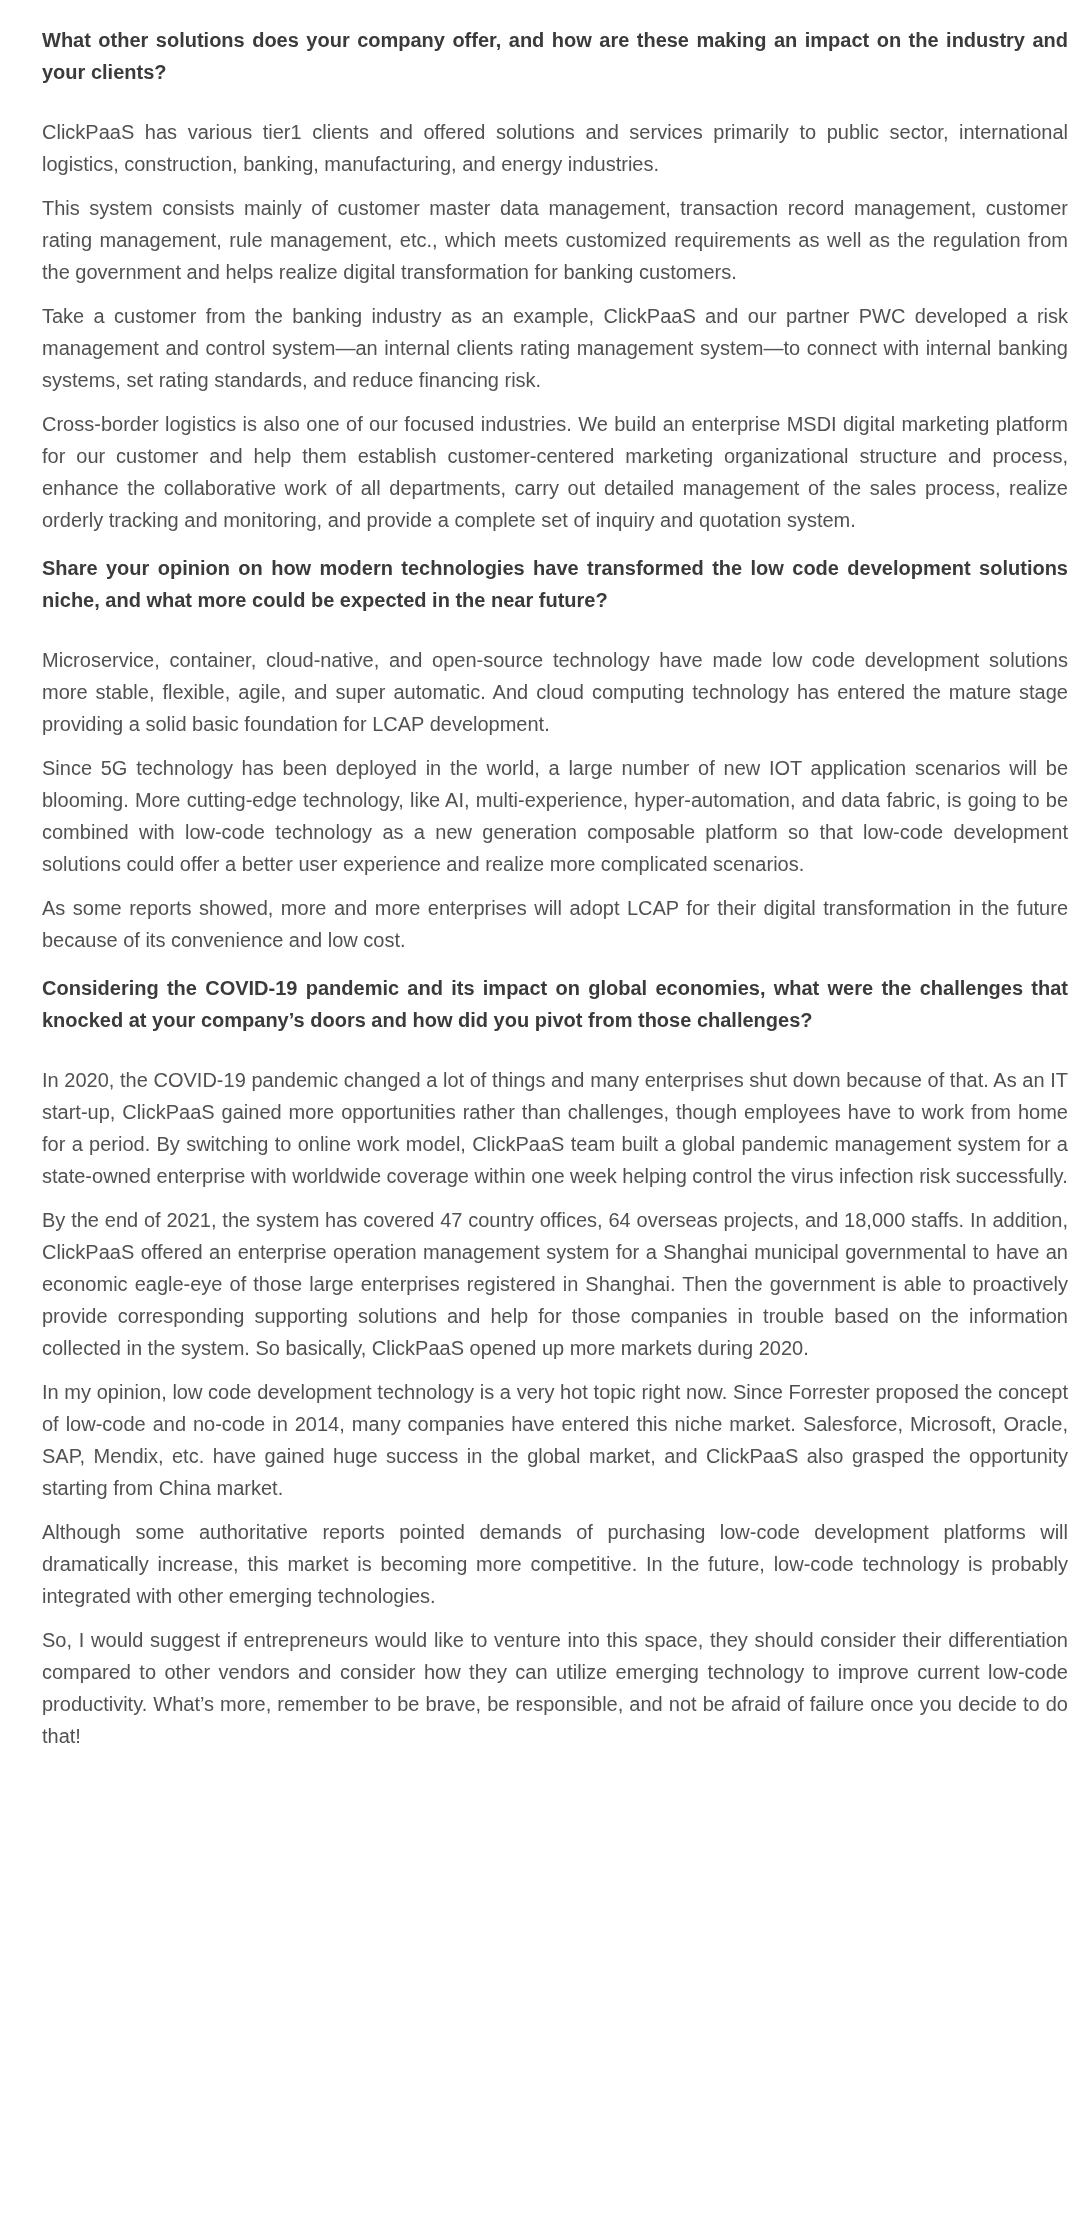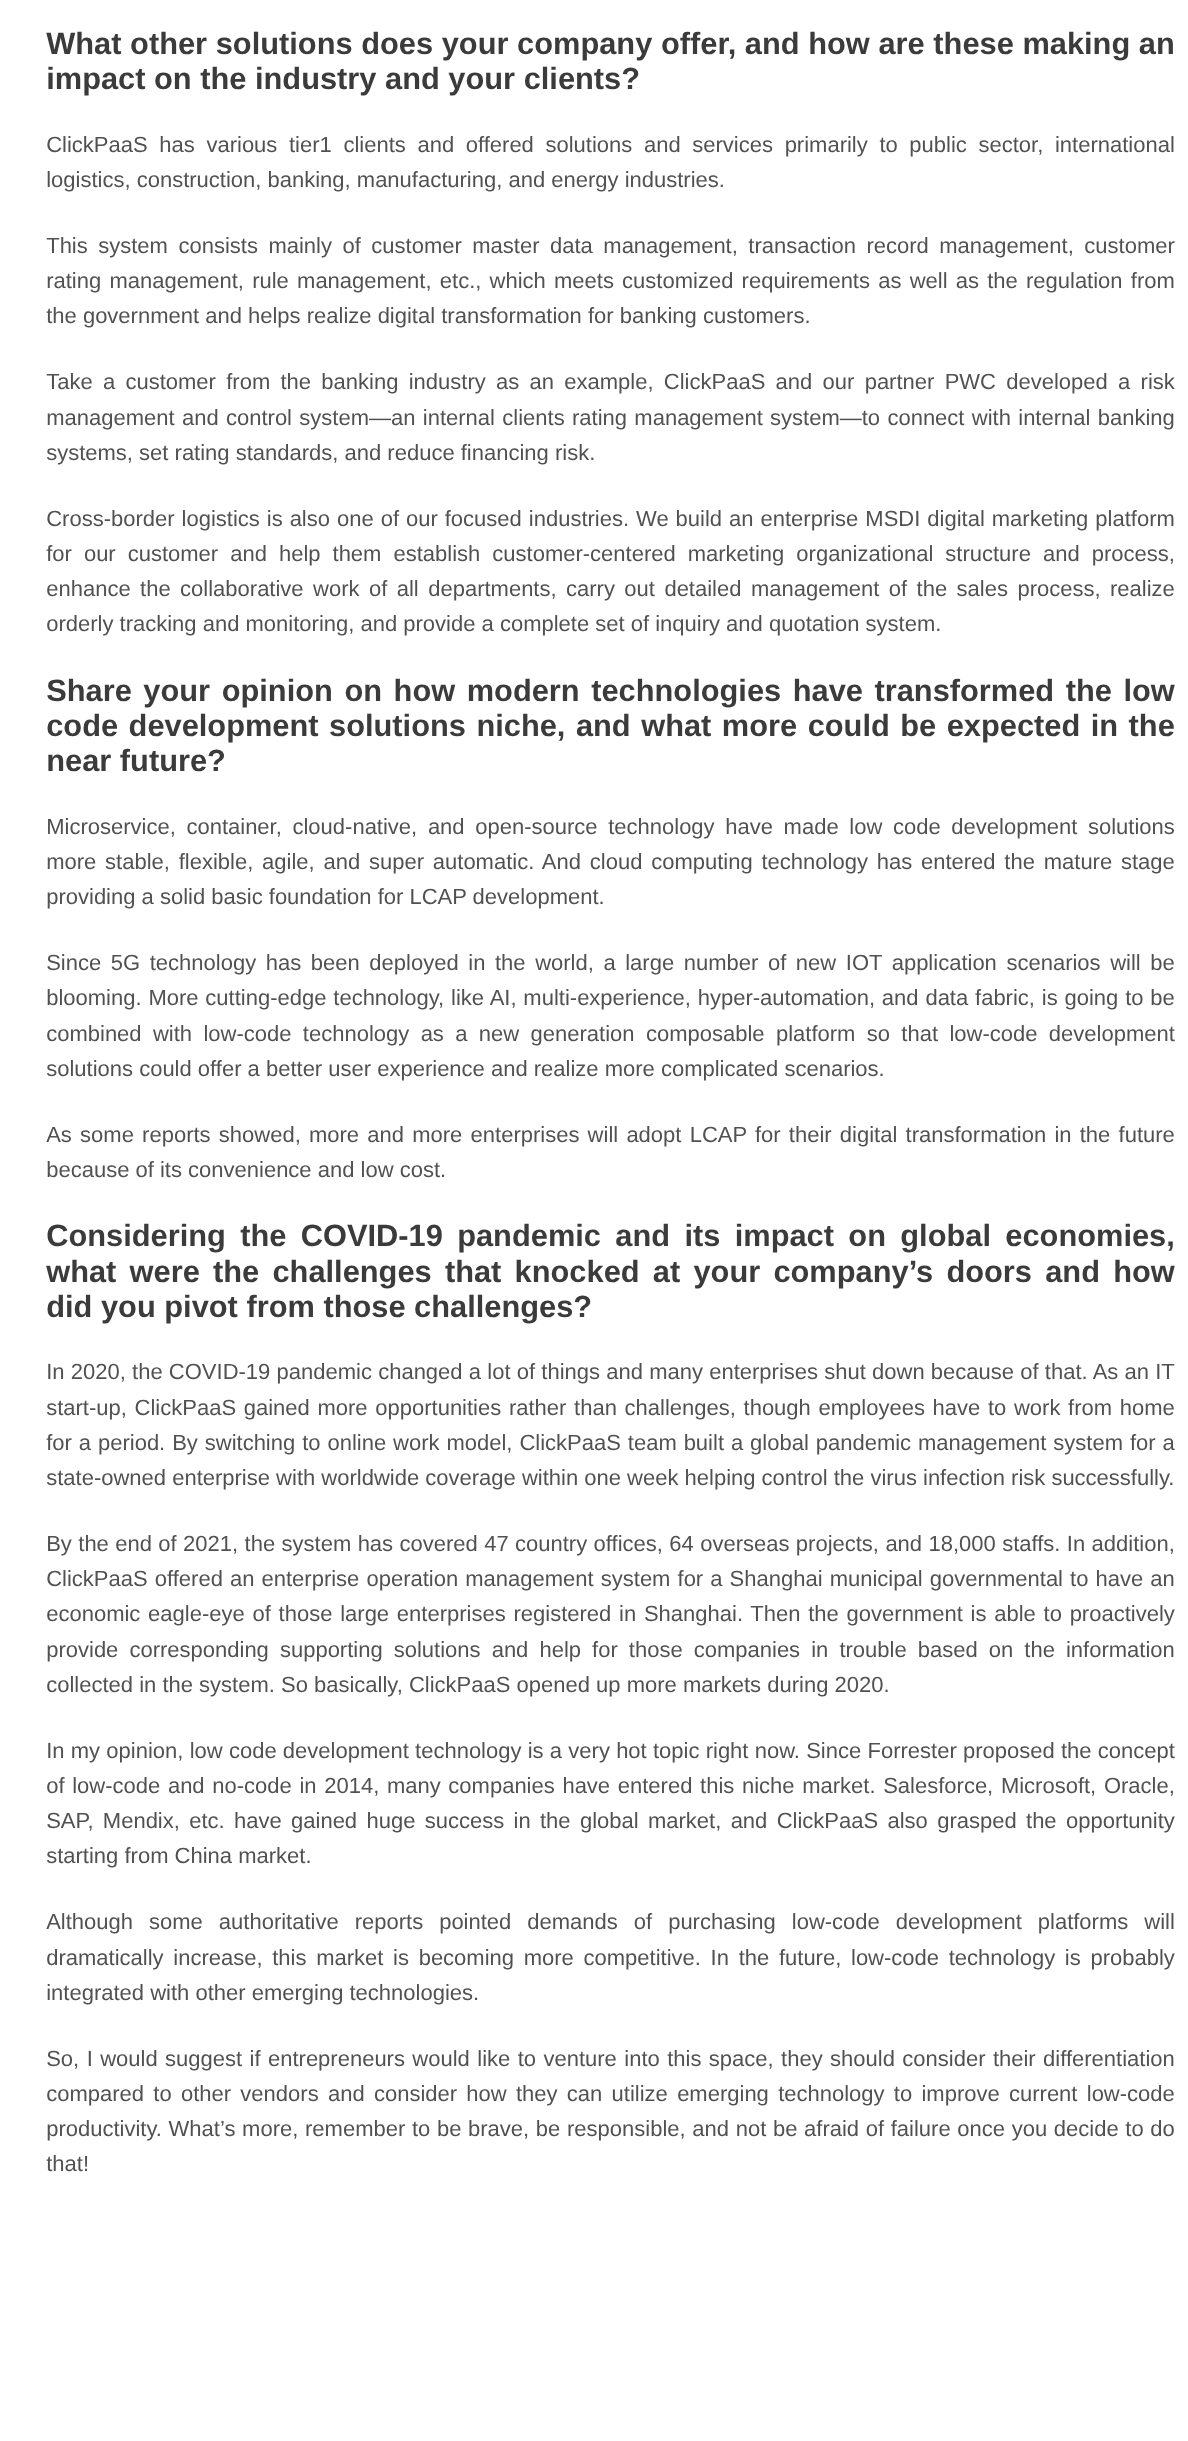--- a/index.html
+++ b/index.html
@@ -9,36 +9,36 @@
   }
   .page {
     width: 1080px;
     min-height: 2219px;
     box-sizing: border-box;
     padding: 24px 12px 30px 42px;
     background: #ffffff;
     font-family: "Liberation Sans", sans-serif;
   }
   .question {
-    font-size: 28px;
+    font-size: 20px;
     font-weight: 700;
     color: #3b3b3b;
     line-height: 32px;
     text-align: justify;
     text-justify: inter-word;
     margin: 28px 0;
   }
   .answer {
     font-size: 20px;
     font-weight: 400;
     color: #515151;
     line-height: 32px;
     text-align: justify;
     text-justify: inter-word;
-    margin: 28px 0;
+    margin: 12px 0;
   }
   section > .question:first-child { margin-top: 16px; }
   .qa-section:first-child > .question:first-child { margin-top: 0; }
 </style>
 </head>
 <body>
 
 <main class="page">
 
   <section class="qa-section">

